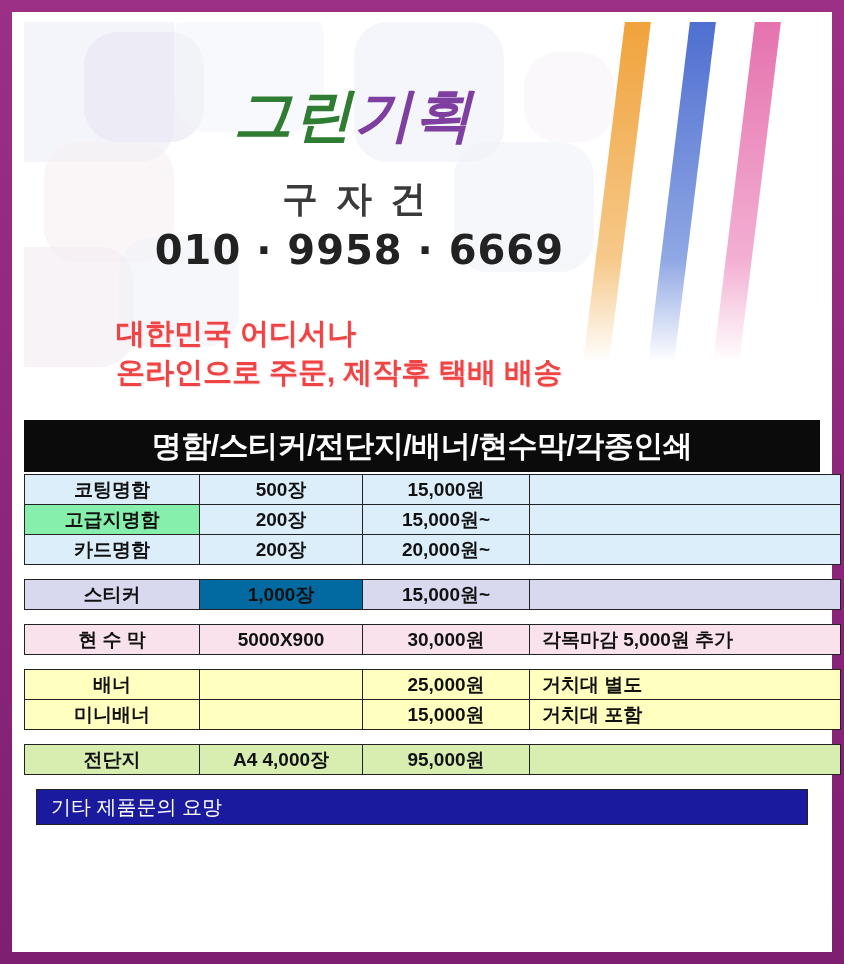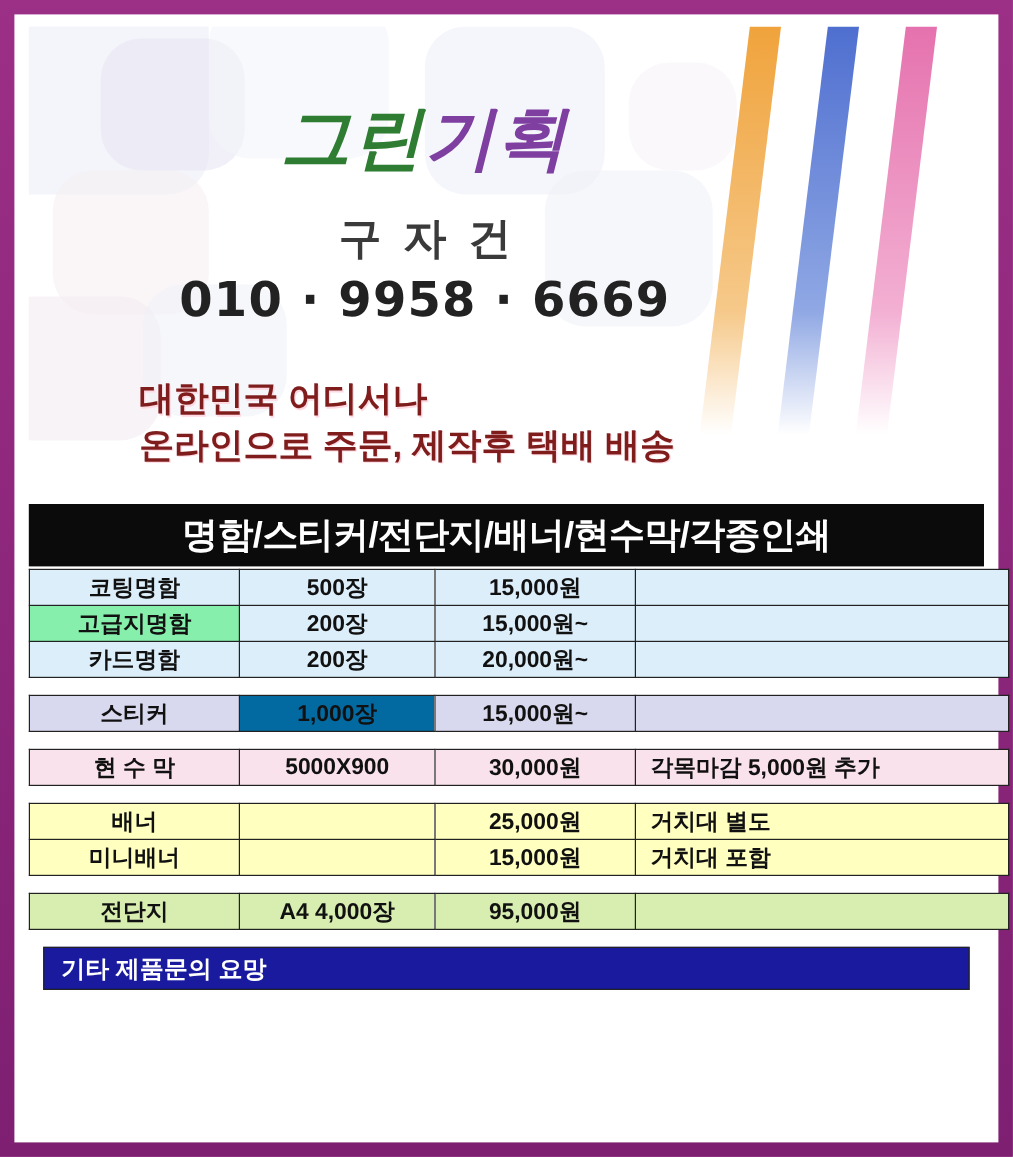--- a/index.html
+++ b/index.html
@@ -83,32 +83,32 @@
     font-weight: bold;
     color: #3a3a3a;
     letter-spacing: 18px;
     text-indent: 18px;
   }
   .phone {
     position: absolute;
     left: 120px;
     top: 205px;
     width: 420px;
-    text-align: center;
+    text-align: right;
     font-family: "DejaVu Sans", sans-serif;
     font-size: 40px;
     font-weight: bold;
     color: #222222;
     letter-spacing: 1px;
   }
   .slogan {
     position: absolute;
     left: 92px;
     top: 292px;
-    color: #7f1d1d;
+    color: #ef4444;
     font-size: 29px;
     font-weight: bold;
     line-height: 1.35;
     text-shadow: 1px 1px 0 #ffd9e2;
   }
 
   
   .catbar {
     margin-top: 8px;
     width: 796px;
@@ -159,21 +159,21 @@
 
   .strip {
     width: 772px;
     margin: 0 auto 10px auto;
     box-sizing: border-box;
     height: 36px;
     display: flex;
     align-items: center;
     padding-left: 14px;
     font-size: 20px;
-    font-weight: bold;
+    font-weight: normal;
     border: 1px solid #222;
   }
   .strip.blue { background: #1a1a9e; color: #ffffff; }
   .strip.red  { background: #e01020; color: #ffffff; }
 </style>
 </head>
 <body>
 
 <div class="page">
   <div class="inner">

